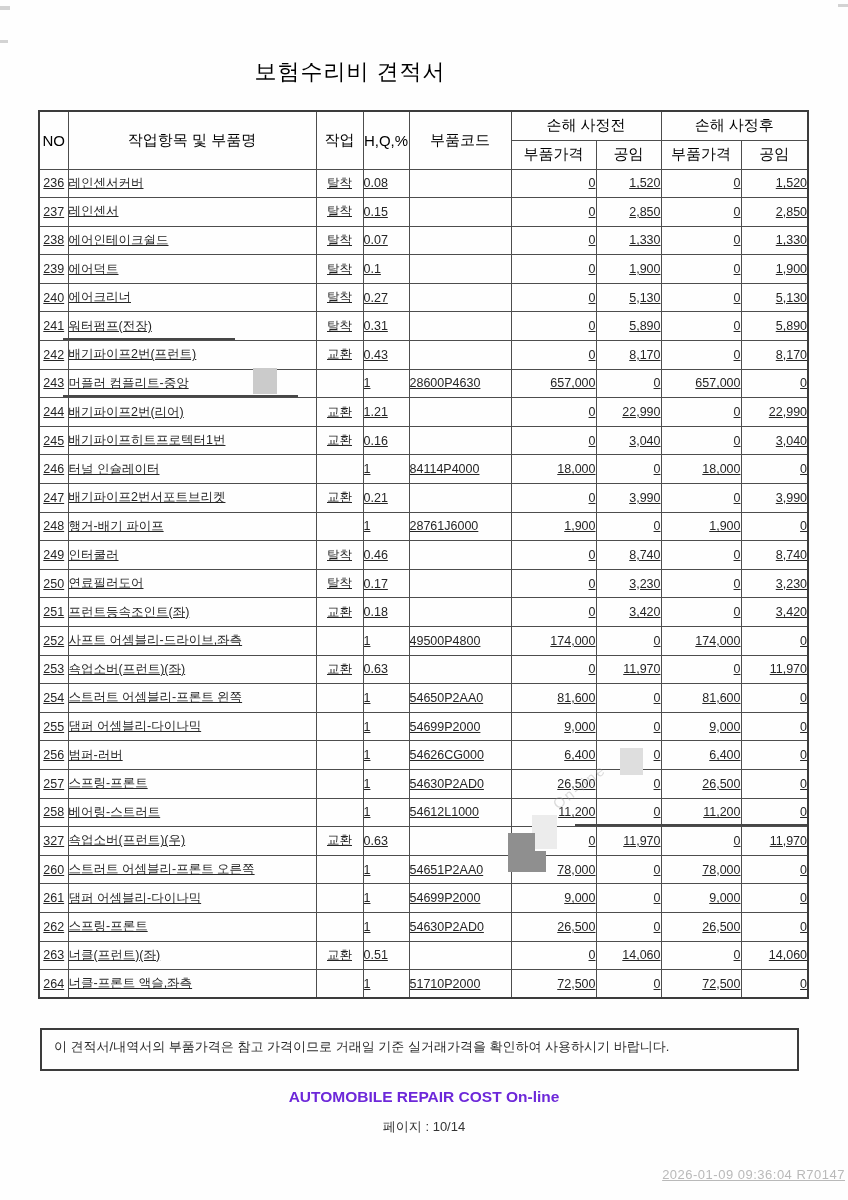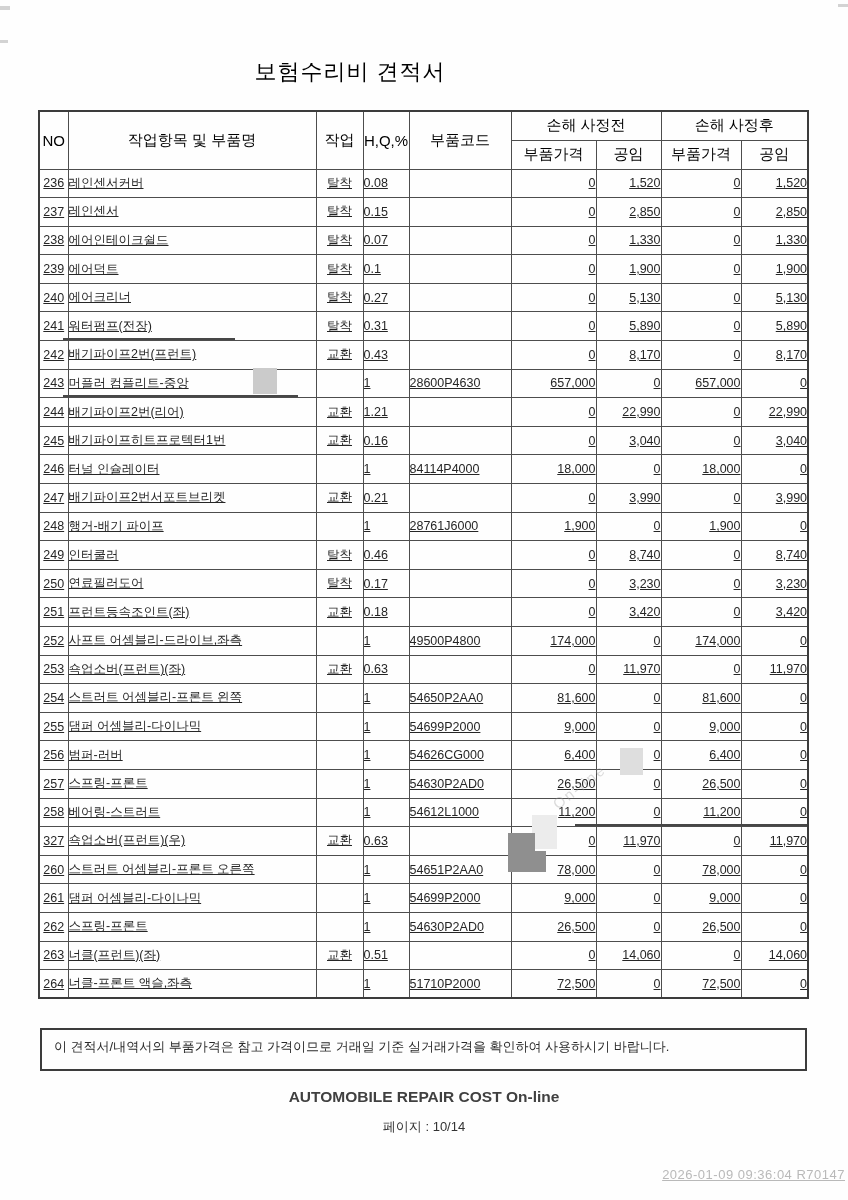--- a/index.html
+++ b/index.html
@@ -31,26 +31,26 @@
   table.est tbody tr{height:28.6px;text-decoration:underline;}
   table.est th{font-size:15px;text-align:center;color:#000000;}
   td.c0{text-align:center;}
   td.c1{text-align:left;padding-left:22px;}
   td.c2{text-align:center;}
   td.c3{text-align:left;padding-right:5px;}
   td.c4{text-align:left;padding-left:6px;}
   td.c5,td.c6,td.c7,td.c8{text-align:right;padding-right:8px;}
   .notice-box{
     position:absolute;left:40px;top:1028px;width:743px;height:31px;
-    border:2px solid #3c3c3c;padding:8px 8px 0 12px;
+    border:2px solid #3c3c3c;padding:8px 0 0 12px;
     font-size:13px;color:#2a2a2a;
   }
   .brand-line{
     position:absolute;left:0;top:1088px;width:848px;
-    text-align:center;font-size:15.5px;font-weight:bold;color:#404040;
+    text-align:center;font-size:15.5px;font-weight:bold;color:#6d28d9;
   }
   .page-line{
     position:absolute;left:0;top:1118px;width:848px;
     text-align:center;font-size:13px;color:#333;
   }
   .timestamp{
     position:absolute;right:3px;top:1167px;
     font-size:13px;color:#b9b9b9;letter-spacing:0.5px;text-decoration:underline;
   }
   .blob{position:absolute;}

